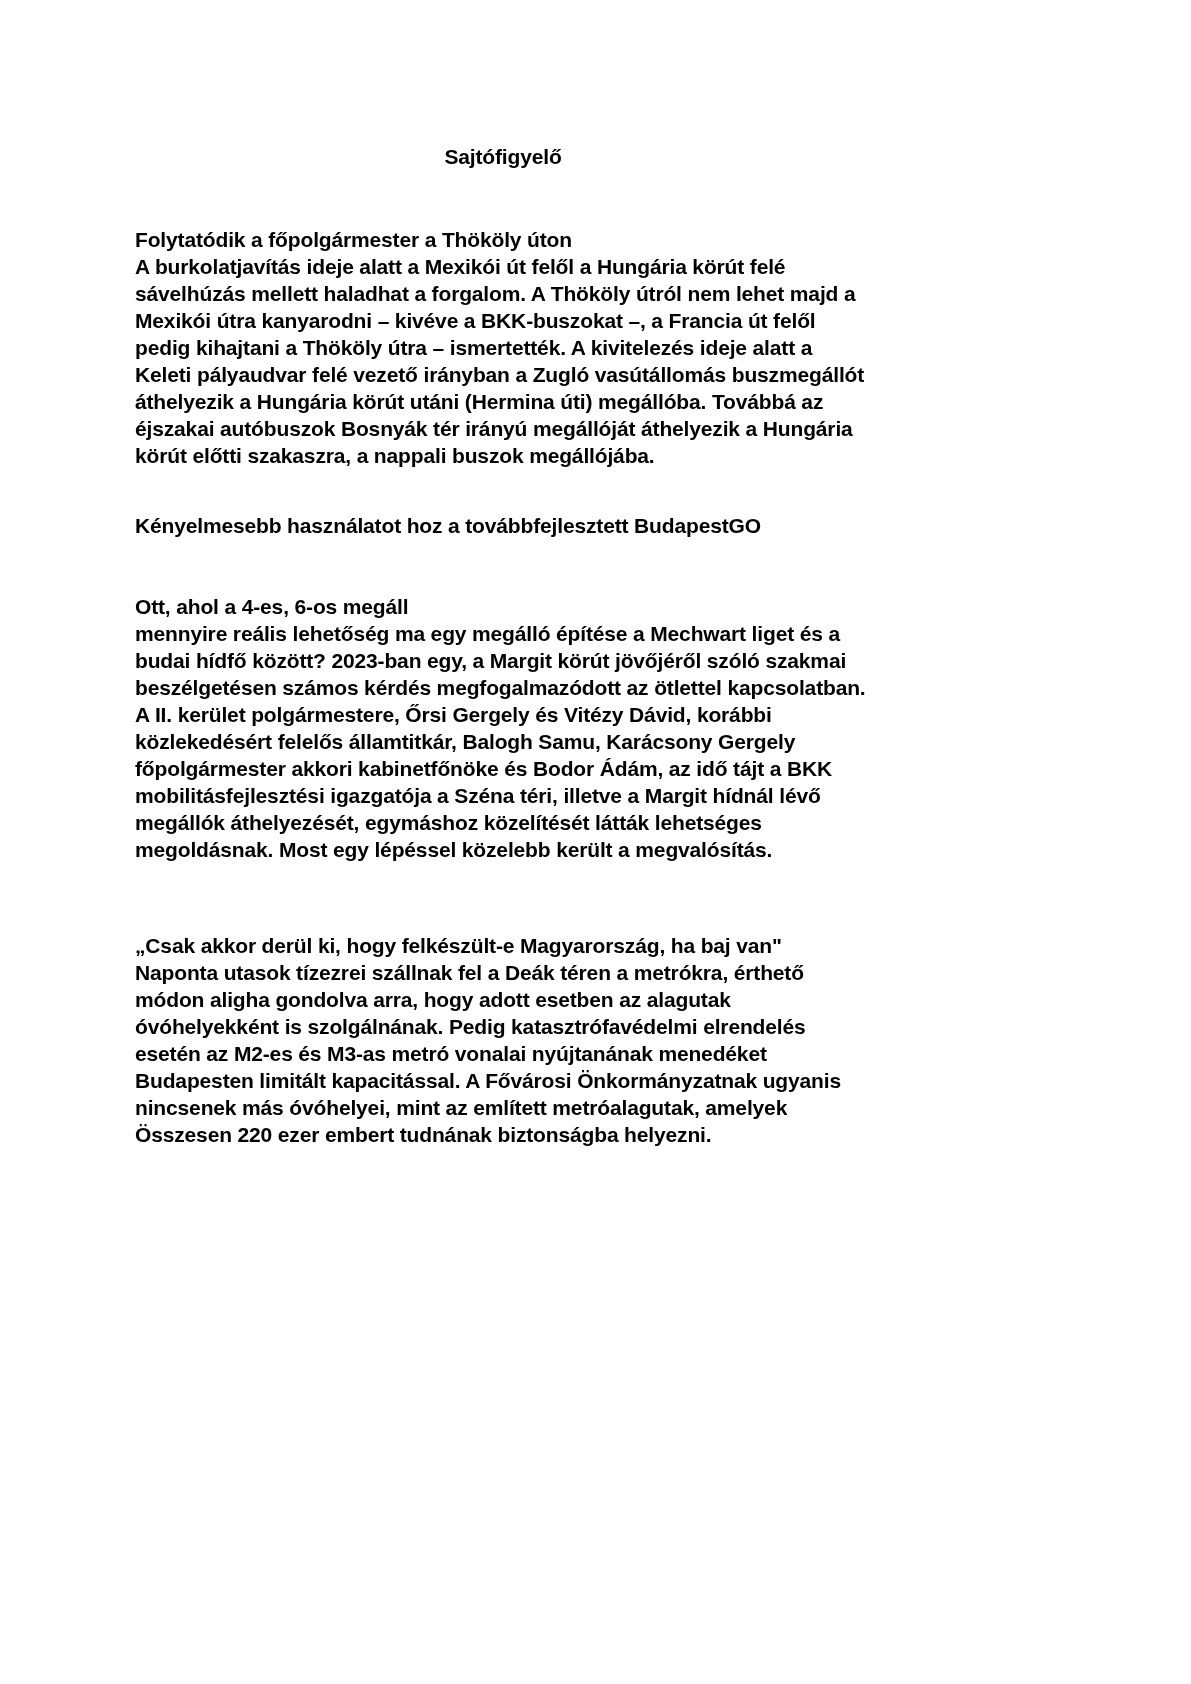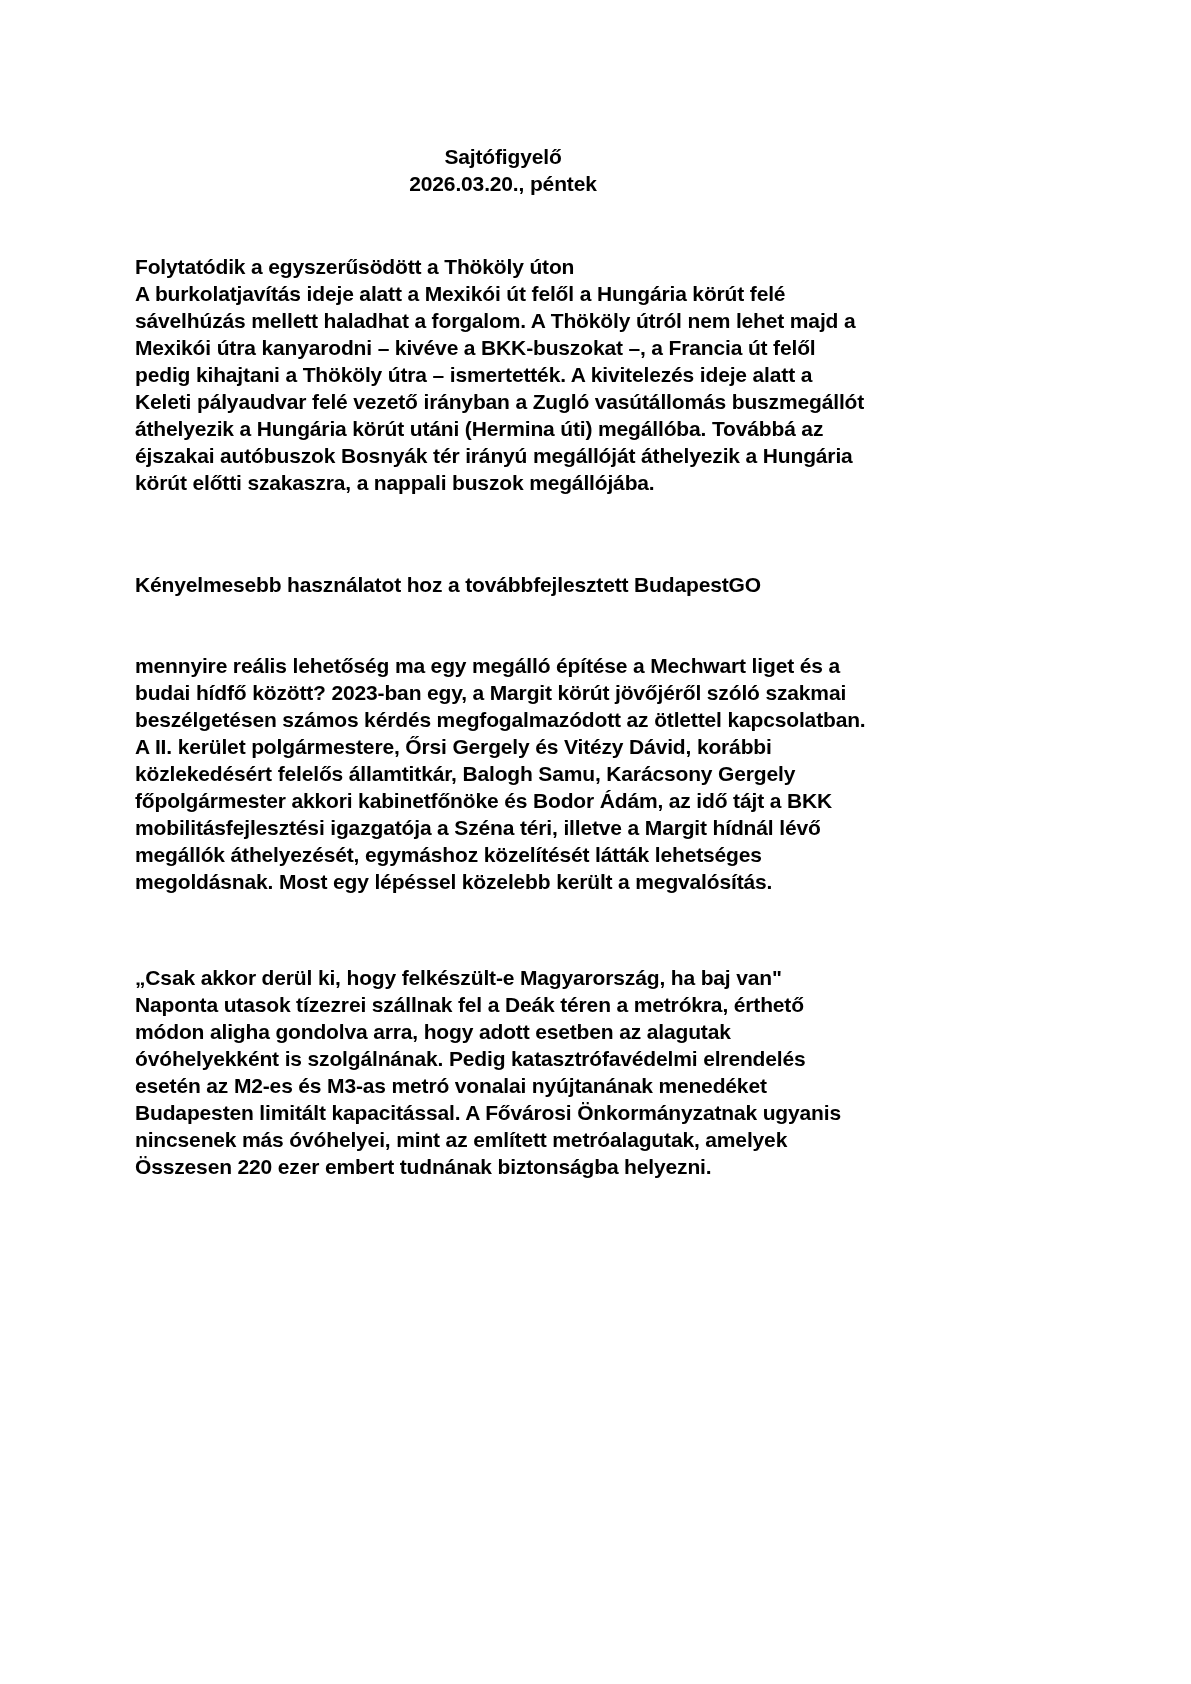--- a/index.html
+++ b/index.html
@@ -25,54 +25,54 @@
     text-align: center;
     font-weight: bold;
   }
   .doc-title, .doc-date {
     margin: 0;
   }
   .news-section {
     text-align: left;
   }
   .section-gap-a { margin-top: 56px; }
-  .section-gap-b { margin-top: 75px; }
+  .section-gap-b { margin-top: 43px; }
   .section-gap-c { margin-top: 54px; }
   .section-gap-d { margin-top: 69px; }
   .section-heading {
     margin: 0;
     font-size: 21px;
     line-height: 27px;
     font-weight: bold;
   }
   .section-body {
     margin: 0;
     font-weight: bold;
   }
 </style>
 </head>
 <body>
 
 <div class="page">
 
   <header class="title-block">
     <div class="doc-title">Sajtófigyelő</div>
-    <div class="doc-date">2026.03.20., péntek</div>
   </header>
 
   <section class="news-section section-gap-a">
-    <h2 class="section-heading">Folytatódik a egyszerűsödött a Thököly úton</h2>
+    <h2 class="section-heading">Folytatódik a főpolgármester a Thököly úton</h2>
     <p class="section-body">A burkolatjavítás ideje alatt a Mexikói út felől a Hungária körút felé sávelhúzás mellett haladhat a forgalom. A Thököly útról nem lehet majd a Mexikói útra kanyarodni – kivéve a BKK-buszokat –, a Francia út felől pedig kihajtani a Thököly útra – ismertették. A kivitelezés ideje alatt a Keleti pályaudvar felé vezető irányban a Zugló vasútállomás buszmegállót áthelyezik a Hungária körút utáni (Hermina úti) megállóba. Továbbá az éjszakai autóbuszok Bosnyák tér irányú megállóját áthelyezik a Hungária körút előtti szakaszra, a nappali buszok megállójába.</p>
   </section>
 
   <section class="news-section section-gap-b">
     <h2 class="section-heading">Kényelmesebb használatot hoz a továbbfejlesztett BudapestGO</h2>
   </section>
 
   <section class="news-section section-gap-c">
+    <h2 class="section-heading">Ott, ahol a 4-es, 6-os megáll</h2>
     <p class="section-body">mennyire reális lehetőség ma egy megálló építése a Mechwart liget és a budai hídfő között? 2023-ban egy, a Margit körút jövőjéről szóló szakmai beszélgetésen számos kérdés megfogalmazódott az ötlettel kapcsolatban. A II. kerület polgármestere, Őrsi Gergely és Vitézy Dávid, korábbi közlekedésért felelős államtitkár, Balogh Samu, Karácsony Gergely főpolgármester akkori kabinetfőnöke és Bodor Ádám, az idő tájt a BKK mobilitásfejlesztési igazgatója a Széna téri, illetve a Margit hídnál lévő megállók áthelyezését, egymáshoz közelítését látták lehetséges megoldásnak. Most egy lépéssel közelebb került a megvalósítás.</p>
   </section>
 
   <section class="news-section section-gap-d">
     <h2 class="section-heading">„Csak akkor derül ki, hogy felkészült-e Magyarország, ha baj van"</h2>
     <p class="section-body">Naponta utasok tízezrei szállnak fel a Deák téren a metrókra, érthető módon aligha gondolva arra, hogy adott esetben az alagutak óvóhelyekként is szolgálnának. Pedig katasztrófavédelmi elrendelés esetén az M2-es és M3-as metró vonalai nyújtanának menedéket Budapesten limitált kapacitással. A Fővárosi Önkormányzatnak ugyanis nincsenek más óvóhelyei, mint az említett metróalagutak, amelyek Összesen 220 ezer embert tudnának biztonságba helyezni.</p>
   </section>
 
 </div>
 

